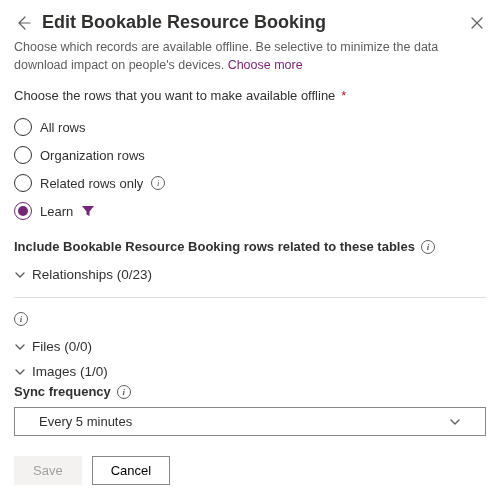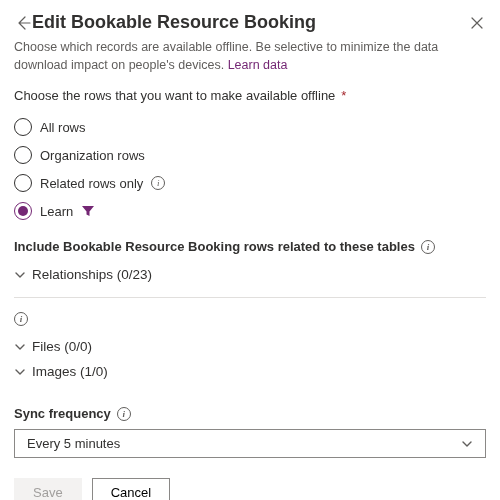--- a/index.html
+++ b/index.html
@@ -9,20 +9,21 @@
     color: #323130;
     background: #fff;
     width: 500px;
     height: 500px;
     padding: 12px 14px;
     overflow: hidden;
   }
   .header {
     display: flex;
     align-items: center;
+    gap: 10px;
     margin-bottom: 6px;
   }
   .back-btn, .close-btn {
     width: 18px; height: 18px;
     display: flex; align-items: center; justify-content: center;
     cursor: pointer;
     color: #605e5c;
   }
   .close-btn { margin-left: auto; }
   .title {
@@ -106,21 +107,21 @@
     color: #605e5c;
   }
   hr.sep {
     border: none;
     border-top: 1px solid #e1dfdd;
     margin: 10px 0 4px 0;
   }
   .select {
     width: 100%;
     border: 1px solid #8a8886;
-    padding: 6px 12px;
+    padding: 6px 24px;
     font-size: 13px;
     display: flex;
     align-items: center;
     justify-content: space-between;
     cursor: pointer;
     background: #fff;
     margin-top: 6px;
   }
   .footer {
     display: flex;
@@ -152,21 +153,21 @@
   </div>
   <div class="title">Edit Bookable Resource Booking</div>
   <div class="close-btn">
     <svg width="14" height="14" viewBox="0 0 14 14">
         <path d="M2 2 L12 12 M12 2 L2 12" stroke="#605e5c" stroke-width="1.2" stroke-linecap="round"></path>
       </svg>
   </div>
 </div>
 
 <p class="subtext">
-  <span>Choose which records are available offline. Be selective to minimize the data download impact on people's devices. </span><a class="link">Learn data</a>
+  <span>Choose which records are available offline. Be selective to minimize the data download impact on people's devices. </span><a class="link">Choose more</a>
 </p>
 
 <div class="section-label">
   <span>Choose the rows that you want to make available offline</span>
   <span class="req">*</span>
 </div>
 
 <div class="radio-group">
   <label class="radio-item">
     <span class="radio"></span>
@@ -220,21 +221,21 @@
 </div>
 <div class="expander">
   <span class="chev">
     <svg width="12" height="12" viewBox="0 0 12 12">
         <path d="M2 4 L6 8 L10 4" stroke="#605e5c" stroke-width="1.4" fill="none" stroke-linecap="round" stroke-linejoin="round"></path>
       </svg>
   </span>
   <span>Images (1/0)</span>
 </div>
 
-<div class="subsection" style="margin-top:22px">
+<div class="subsection" style="margin-top:0">
   <span>Sync frequency</span>
   <span class="info-icon">i</span>
 </div>
 <div class="select">
   <span>Every 5 minutes</span>
   <span class="chev">
     <svg width="12" height="12" viewBox="0 0 12 12">
         <path d="M2 4 L6 8 L10 4" stroke="#605e5c" stroke-width="1.4" fill="none" stroke-linecap="round" stroke-linejoin="round"></path>
       </svg>
   </span>

